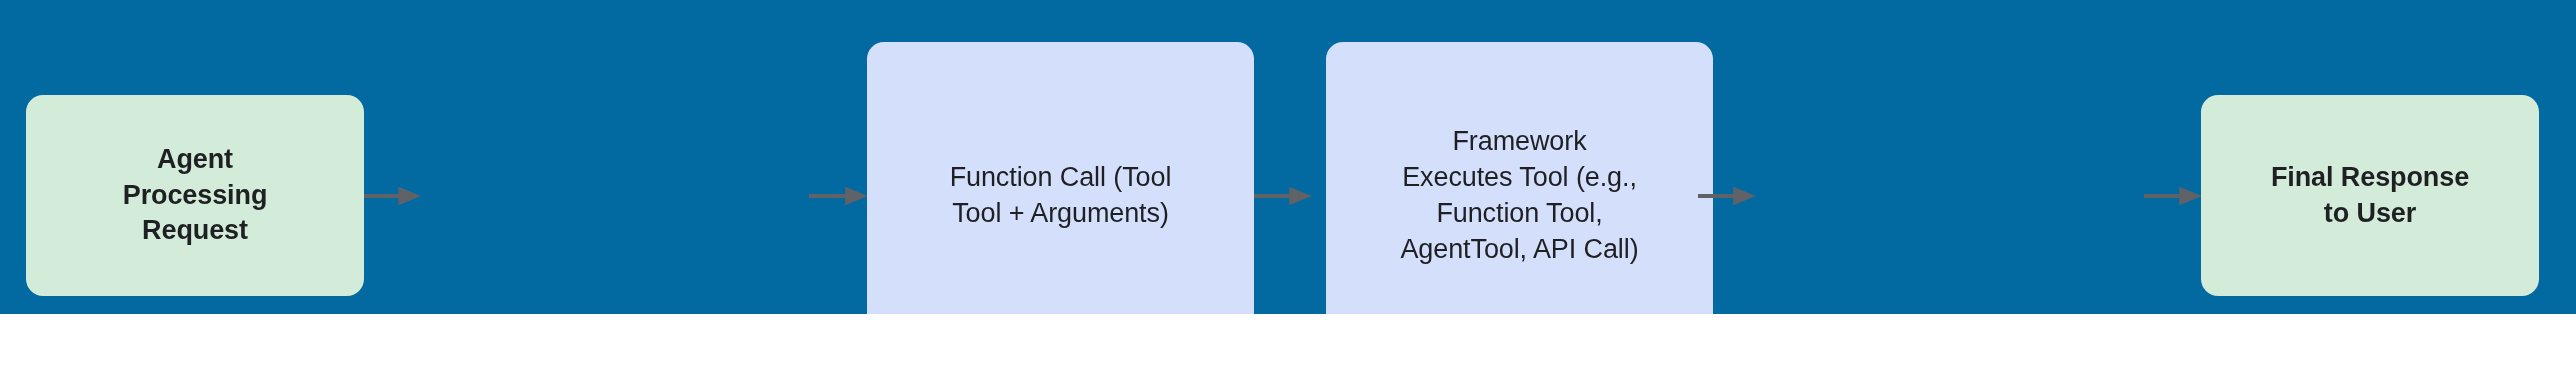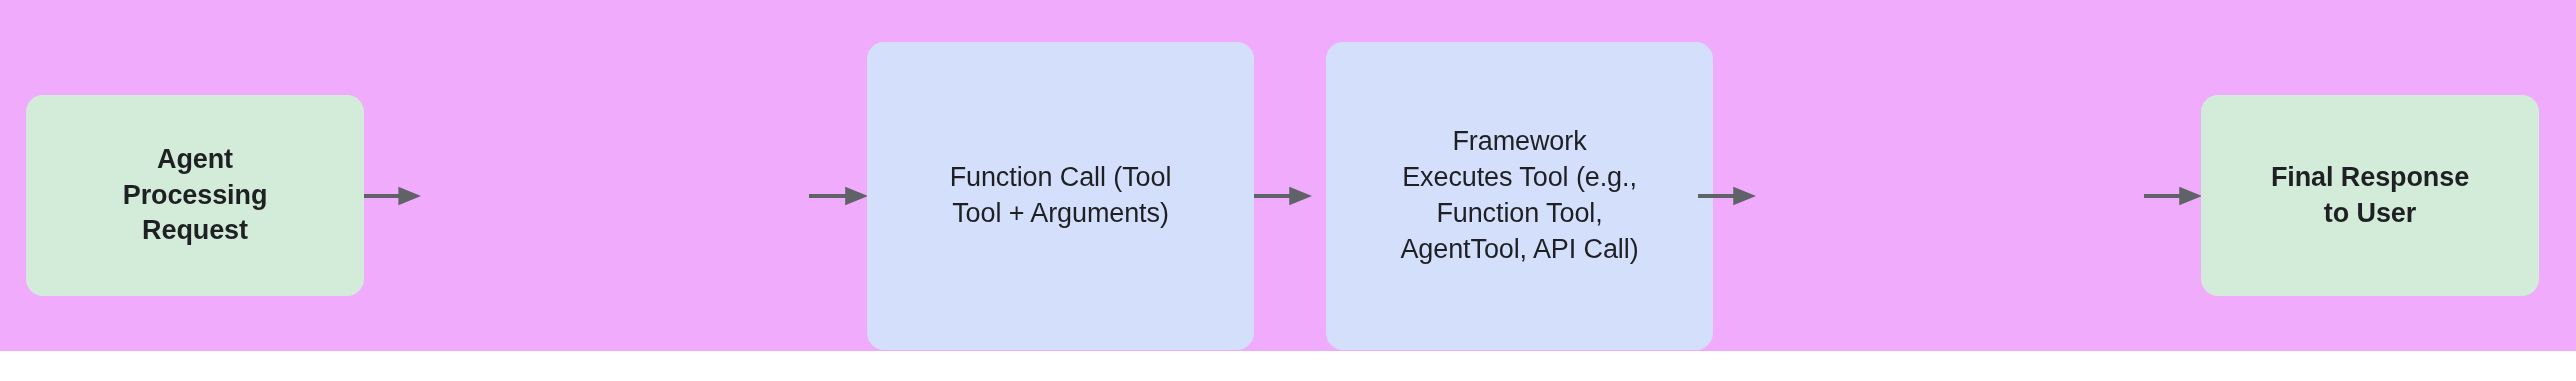--- a/index.html
+++ b/index.html
@@ -9,22 +9,22 @@
     background: #ffffff;
   }
   body {
     font-family: "Liberation Sans", sans-serif;
     -webkit-font-smoothing: antialiased;
   }
 
   #flow-canvas {
     position: relative;
     width: 2576px;
-    height: 351px;
-    background: #f0abfc;
+    height: 314px;
+    background: #0369a1;
     overflow: hidden;
   }
 
   
   .node {
     position: absolute;
     box-sizing: border-box;
     display: flex;
     align-items: center;
     justify-content: center;

